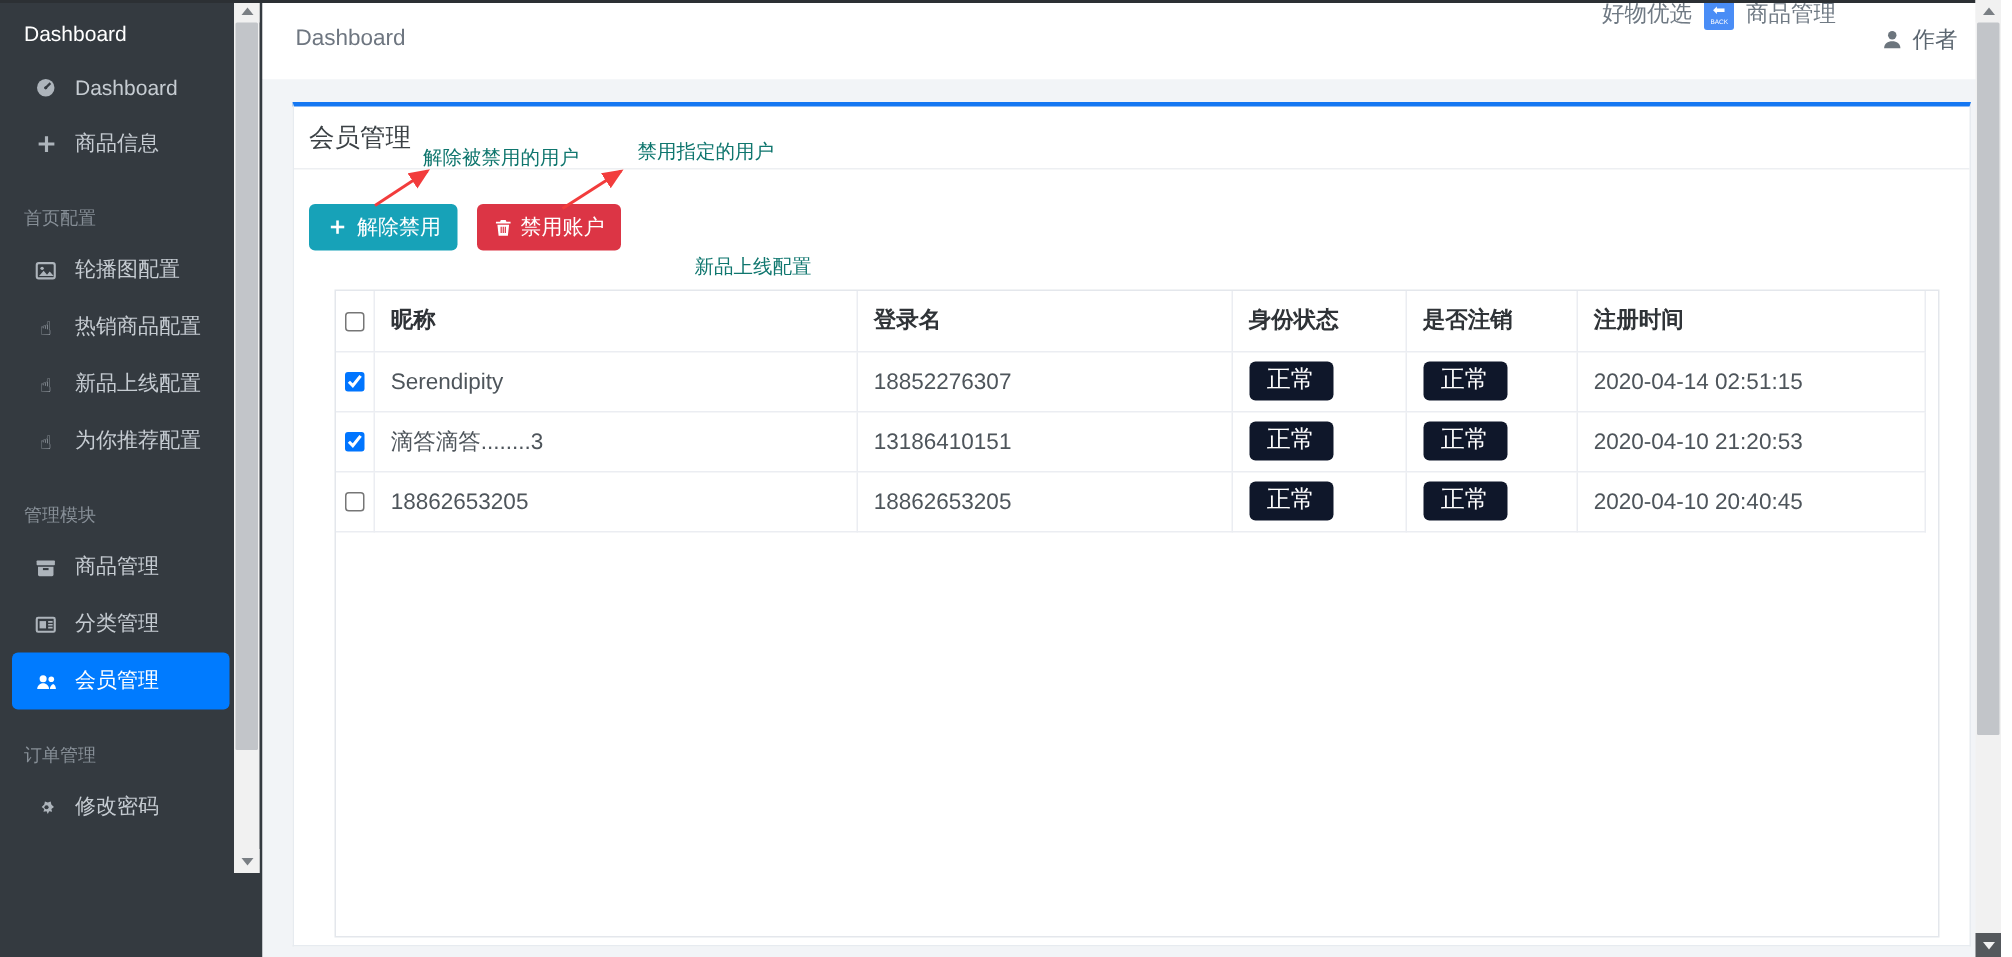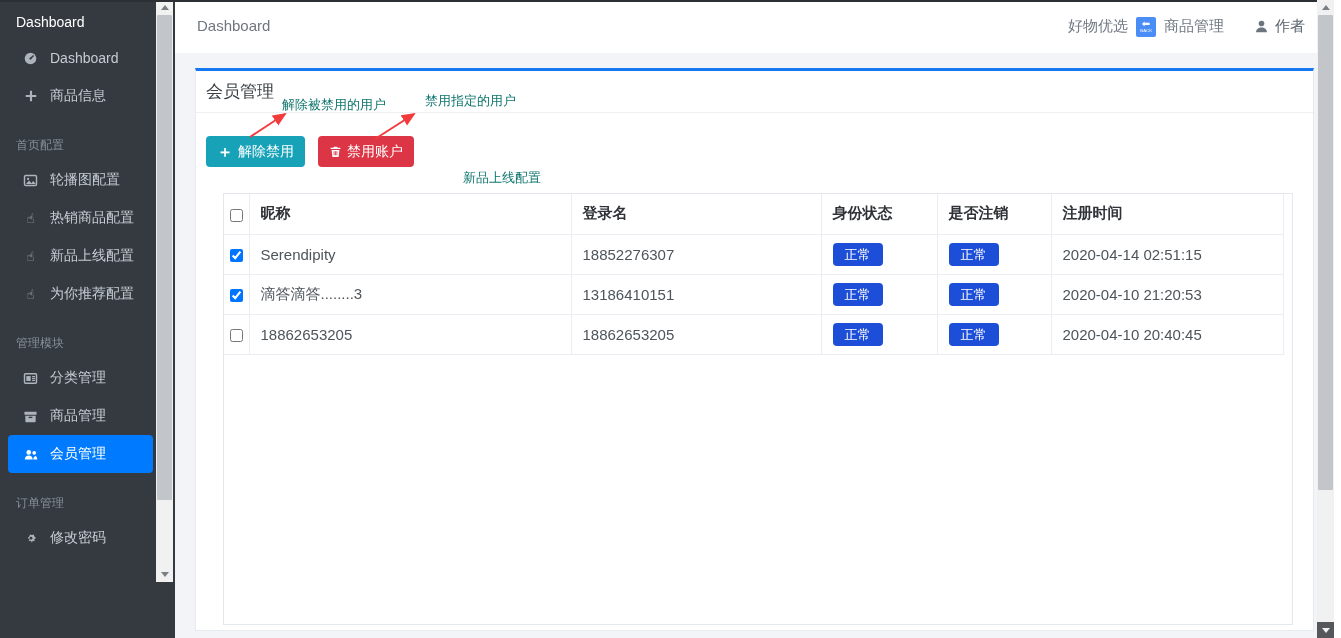--- a/index.html
+++ b/index.html
@@ -31,21 +31,21 @@
   .tri-down { width:0; height:0; border-left:4px solid transparent; border-right:4px solid transparent;
               border-top:5px solid #7a7f84; margin:6px auto 0; }
   .tri-down.light { border-top-color:#f1f1f1; }
   .sb-thumb { position:absolute; left:1px; width:15px; background:#c2c5c9; border-radius:1px; }
   .side-scrollbar .sb-thumb { top:15px; height:485px; }
   .page-scrollbar .sb-thumb { top:15px; height:475px; }
 
   
   .header { position:absolute; left:175px; top:0; width:1149px; height:53px; background:#ffffff; }
   .page-title { position:absolute; left:22px; top:17px; font-size:15px; color:#6e7680; }
-  .header-right { position:absolute; right:19px; top:0; height:53px; display:flex; align-items:center; gap:8px; }
+  .header-right { position:absolute; right:19px; top:0; height:53px; display:flex; gap:8px; }
   .site-name, .front-link { font-size:15px; color:#707a84; }
   .front-link { cursor:pointer; }
   .back-icon { width:20px; height:20px; background:#4a8df6; border-radius:2px; display:flex; flex-direction:column;
                align-items:center; justify-content:center; cursor:pointer; }
   .back-arrow { color:#fff; font-size:10px; line-height:9px; }
   .back-text { color:#fff; font-size:6px; transform:scale(.72); line-height:6px; }
   .user-box { display:flex; align-items:center; gap:6px; margin-left:22px; cursor:pointer; }
   .user-box .uname { font-size:15px; color:#5b6670; }
   .user-box svg { color:#6c757d; }
 
@@ -70,21 +70,21 @@
 
   .table-wrap { position:absolute; left:27px; top:122px; width:1070px; height:432px; border:1px solid #e4e7ec; background:#fff; }
   table { width:100%; border-collapse:collapse; table-layout:fixed; }
   th, td { height:40px; border-right:1px solid #ebedf2; border-bottom:1px solid #ebedf2;
            padding:0 0 0 11px; font-size:15px; text-align:left; overflow:hidden; white-space:nowrap; }
   th { color:#2f3337; font-weight:bold; }
   td { color:#4e555b; }
   th.chk, td.chk { padding:0; text-align:center; }
   th.filler, td.filler { border:none; padding:0; }
   input[type="checkbox"] { width:13px; height:13px; margin:0; vertical-align:middle; cursor:pointer; }
-  .badge { display:inline-block; background:#1d4ed8; color:#fff; font-size:13px; padding:5px 12px;
+  .badge { display:inline-block; background:#0f172a; color:#fff; font-size:16px; padding:5px 12px;
            border-radius:4px; line-height:1; }
 </style>
 </head>
 <body>
 
 <div class="page">
   <div class="top-strip"></div>
 
   <aside class="sidebar">
     <div class="sidebar-viewport">
@@ -130,36 +130,36 @@
       </div>
       <div class="nav-item">
         <span class="icn hand-glyph">☝</span>
         <span>为你推荐配置</span>
       </div>
 
       <div class="nav-section">管理模块</div>
       <div class="nav-item">
         <span class="icn">
           <svg width="15" height="15" viewBox="0 0 16 16" fill="currentColor">
+              <rect x="1.5" y="2.8" width="13" height="3.4" rx="0.5"></rect>
+              <path d="M2.5 7.2h11v5.8a1 1 0 0 1-1 1h-9a1 1 0 0 1-1-1z"></path>
+              <rect x="6" y="8.2" width="4" height="1.5" fill="#343a40"></rect>
+            </svg>
+        </span>
+        <span>商品管理</span>
+      </div>
+      <div class="nav-item">
+        <span class="icn">
+          <svg width="15" height="15" viewBox="0 0 16 16" fill="currentColor">
               <rect x="1.6" y="3" width="12.8" height="10" rx="1" fill="none" stroke="currentColor" stroke-width="1.5"></rect>
               <rect x="3.6" y="5.4" width="4.6" height="5.2"></rect>
               <path d="M9.7 6h3.2M9.7 8t0 0h3.2M9.7 10h3.2" stroke="currentColor" stroke-width="1.2"></path>
             </svg>
         </span>
         <span>分类管理</span>
-      </div>
-      <div class="nav-item">
-        <span class="icn">
-          <svg width="15" height="15" viewBox="0 0 16 16" fill="currentColor">
-              <rect x="1.5" y="2.8" width="13" height="3.4" rx="0.5"></rect>
-              <path d="M2.5 7.2h11v5.8a1 1 0 0 1-1 1h-9a1 1 0 0 1-1-1z"></path>
-              <rect x="6" y="8.2" width="4" height="1.5" fill="#343a40"></rect>
-            </svg>
-        </span>
-        <span>商品管理</span>
       </div>
       <div class="nav-item active">
         <span class="icn">
           <svg width="16" height="15" viewBox="0 0 16 16" fill="currentColor">
               <circle cx="5.6" cy="5.8" r="2.5"></circle>
               <circle cx="11.4" cy="6.2" r="2"></circle>
               <path d="M1.4 13.2c0-2.3 1.9-4.1 4.2-4.1s4.2 1.8 4.2 4.1z"></path>
               <path d="M10.4 13.2c.1-1.7 1-3.1 2.4-3.6 1.1.4 1.8 1.8 1.9 3.6z"></path>
             </svg>
         </span>

